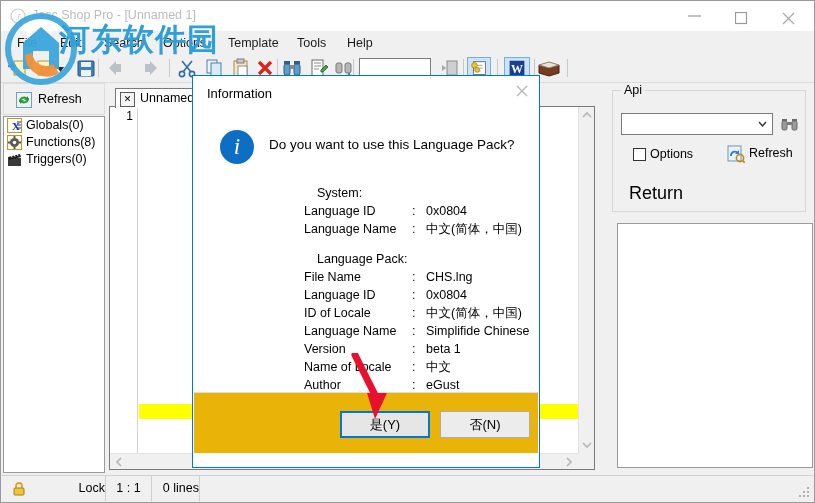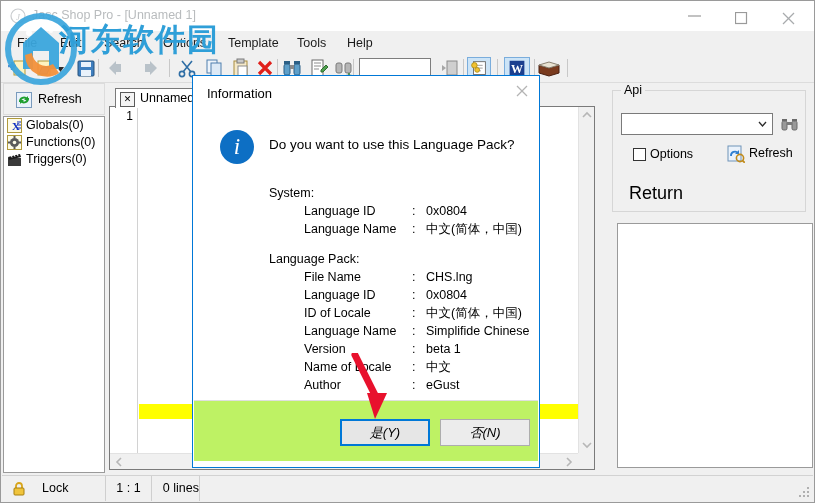--- a/index.html
+++ b/index.html
@@ -87,47 +87,47 @@
   .retcombo{position:absolute;left:56px;top:87px;width:138px;height:22px;background:#f0f0f0;
             border:1px solid #9a9a9a;box-sizing:border-box;cursor:default;}
   .listbox{position:absolute;left:12px;top:140px;width:196px;height:245px;background:#fff;
            border:1px solid #9a9a9a;box-sizing:border-box;}
 
   
   .statusbar{position:absolute;left:1px;bottom:1px;width:811px;height:26px;background:#f0f0f0;
              border-top:1px solid #d2d2d2;box-sizing:border-box;}
   .sb-cell{position:absolute;top:0;height:25px;line-height:25px;font-size:12.5px;
            border-right:1px solid #cfcfcf;box-sizing:border-box;}
-  .sb-lock{left:0;width:104px;padding-left:40px;}
+  .sb-lock{left:0;width:104px;padding-left:40px;text-align:right;}
   .sb-lock .ic{position:absolute;left:10px;top:5px;width:14px;height:15px;}
   .sb-pos{left:104px;width:46px;text-align:center;padding:0;}
   .sb-lines{left:134px;width:64px;text-align:right;padding:0;}
   .sb-rest{left:214px;width:597px;border-right:none;}
   .grip{position:absolute;right:3px;bottom:3px;width:11px;height:11px;}
 
   
   .dialog{position:absolute;left:191px;top:74px;width:348px;height:393px;background:#fff;
           border:1px solid #0078d7;box-sizing:border-box;z-index:50;}
   .dlg-title{position:absolute;left:14px;top:10px;font-size:13px;color:#000;}
   .dlg-close{position:absolute;right:0;top:0;width:34px;height:28px;cursor:default;}
   .dlg-close svg{position:absolute;left:11px;top:9px;}
   .dlg-icon{position:absolute;left:27px;top:54px;width:34px;height:34px;border-radius:50%;
             background:#0d6fc4;}
   .dlg-icon .i{position:absolute;left:0;top:0;width:34px;height:34px;line-height:33px;
                text-align:center;font-family:"Liberation Serif",serif;font-size:23px;
                font-style:italic;color:#fff;}
   .dlg-q{position:absolute;left:76px;top:61px;font-size:13.5px;white-space:nowrap;}
   .dlg-body{position:absolute;left:76px;top:108px;width:270px;}
-  .dlg-sec{font-size:12.5px;line-height:18px;white-space:nowrap;}
+  .dlg-sec{font-size:12.5px;line-height:18px;white-space:nowrap;margin-left:48px;}
   .dlg-row{font-size:12.5px;line-height:18px;white-space:nowrap;position:relative;padding-left:12px;}
   .dlg-row .k{display:inline-block;width:108px;margin-left:23px;}
   .dlg-row .s{display:inline-block;width:14px;}
   .dlg-gap{height:12px;}
-  .dlg-btnrow{position:absolute;left:1px;right:1px;bottom:6px;height:60px;background:#bef264;
-              border-top:1px solid #dfdfdf;font-style:italic;}
+  .dlg-btnrow{position:absolute;left:1px;right:1px;bottom:14px;height:60px;background:#eab308;
+              border-top:1px solid #dfdfdf;}
   .dbtn{position:absolute;top:18px;width:90px;height:27px;background:#ececec;
         border:1px solid #adadad;box-sizing:border-box;font-size:13px;text-align:center;
         line-height:25px;cursor:default;}
   .dbtn.primary{left:146px;border:2px solid #0078d7;background:#e6e6e6;line-height:23px;}
   .dbtn.second{left:246px;}
 
   
   .arrow{position:absolute;left:340px;top:352px;width:60px;height:72px;z-index:60;
          pointer-events:none;}
 
@@ -336,21 +336,21 @@
         </svg>
         <span>Globals(0)</span>
       </div>
       <div class="tree-row">
         <svg class="ic" viewBox="0 0 15 15">
           <rect x="0.5" y="0.5" width="14" height="14" fill="#fdfbe8" stroke="#b09a3b"></rect>
           <circle cx="7.5" cy="7.5" r="4.6" fill="#5a5a5a"></circle>
           <circle cx="7.5" cy="7.5" r="1.8" fill="#fdfbe8"></circle>
           <path d="M7.5 1 v2 M7.5 12 v2 M1 7.5 h2 M12 7.5 h2" stroke="#5a5a5a" stroke-width="2"></path>
         </svg>
-        <span>Functions(0)</span>
+        <span>Functions(8)</span>
       </div>
       <div class="tree-row">
         <svg class="ic" viewBox="0 0 15 15">
           <rect x="1" y="6" width="13" height="8" fill="#3a3a3a"></rect>
           <path d="M1 5 l12 -3 1 3 -12 3z" fill="#1a1a1a"></path>
           <path d="M4 2.5 l1 3 M7 1.8 l1 3 M10 1.1 l1 3" stroke="#ffffff" stroke-width="1"></path>
         </svg>
         <span>Triggers(0)</span>
       </div>
     </div>

